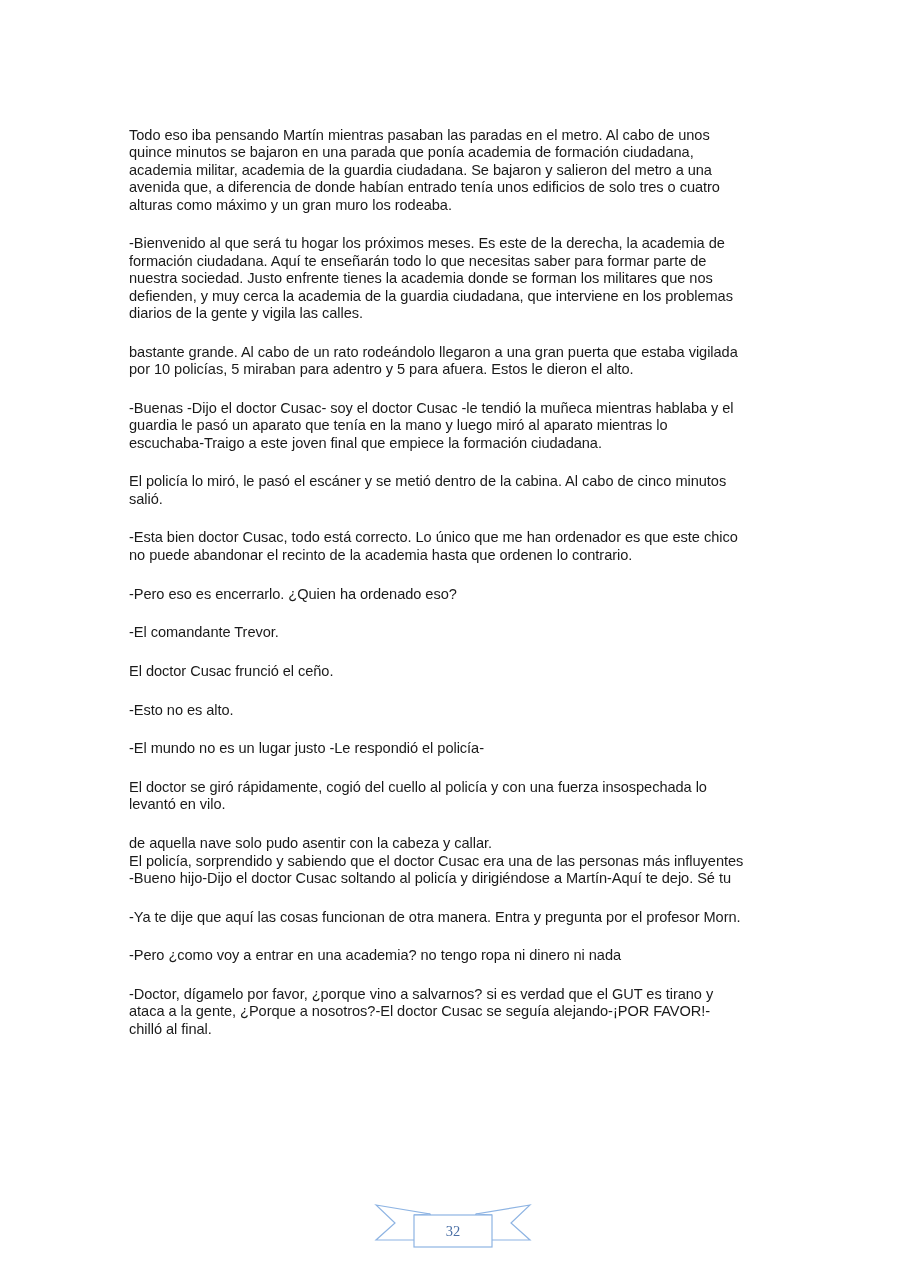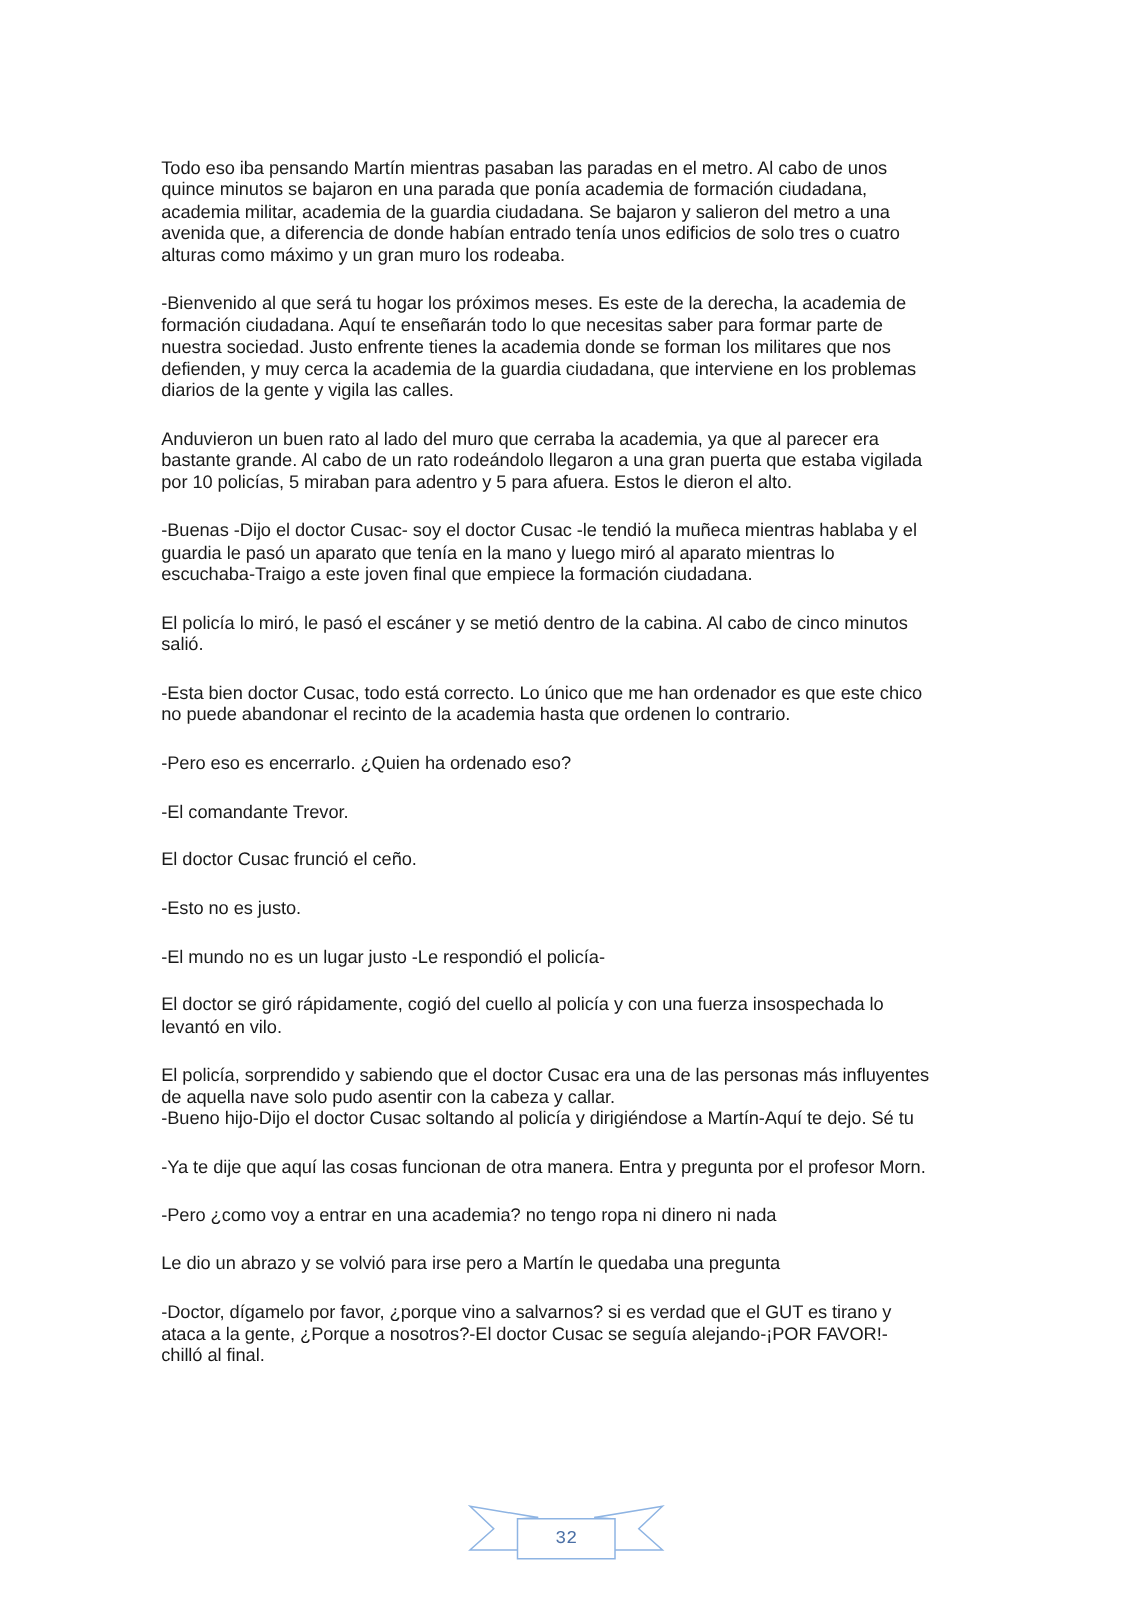--- a/index.html
+++ b/index.html
@@ -52,21 +52,21 @@
       left: 0;
       top: 0;
     }
     .page-number {
       position: absolute;
       left: 42px;
       top: 16px;
       width: 78px;
       height: 30px;
       text-align: center;
-      font-family: Liberation Mono, monospace;
+      font-family: Liberation Serif, serif;
       font-size: 14.5px;
       line-height: 30px;
       color: #4a6fa5;
     }
   </style>
 </head>
 <body>
 
 <div class="page">
   <div class="body-text">
@@ -81,21 +81,20 @@
 
     <p class="para">
       <span class="line">-Bienvenido al que será tu hogar los próximos meses. Es este de la derecha, la academia de</span>
       <span class="line">formación ciudadana. Aquí te enseñarán todo lo que necesitas saber para formar parte de</span>
       <span class="line">nuestra sociedad. Justo enfrente tienes la academia donde se forman los militares que nos</span>
       <span class="line">defienden, y muy cerca la academia de la guardia ciudadana, que interviene en los problemas</span>
       <span class="line">diarios de la gente y vigila las calles.</span>
     </p>
 
     <p class="para">
-      <span class="line">Anduvieron un buen rato al lado del muro que cerraba la academia, ya que al parecer era</span>
       <span class="line">bastante grande. Al cabo de un rato rodeándolo llegaron a una gran puerta que estaba vigilada</span>
       <span class="line">por 10 policías, 5 miraban para adentro y 5 para afuera. Estos le dieron el alto.</span>
     </p>
 
     <p class="para">
       <span class="line">-Buenas -Dijo el doctor Cusac- soy el doctor Cusac -le tendió la muñeca mientras hablaba y el</span>
       <span class="line">guardia le pasó un aparato que tenía en la mano y luego miró al aparato mientras lo</span>
       <span class="line">escuchaba-Traigo a este joven final que empiece la formación ciudadana.</span>
     </p>
 
@@ -115,50 +114,47 @@
 
     <p class="para">
       <span class="line">-El comandante Trevor.</span>
     </p>
 
     <p class="para">
       <span class="line">El doctor Cusac frunció el ceño.</span>
     </p>
 
     <p class="para">
-      <span class="line">-Esto no es justo.</span>
+      <span class="line">-Esto no es alto.</span>
     </p>
 
     <p class="para">
       <span class="line">-El mundo no es un lugar justo -Le respondió el policía-</span>
     </p>
 
     <p class="para">
       <span class="line">El doctor se giró rápidamente, cogió del cuello al policía y con una fuerza insospechada lo</span>
       <span class="line">levantó en vilo.</span>
     </p>
 
 
     <p class="para">
+      <span class="line">de aquella nave solo pudo asentir con la cabeza y callar.</span>
       <span class="line">El policía, sorprendido y sabiendo que el doctor Cusac era una de las personas más influyentes</span>
-      <span class="line">de aquella nave solo pudo asentir con la cabeza y callar.</span>
       <span class="line">-Bueno hijo-Dijo el doctor Cusac soltando al policía y dirigiéndose a Martín-Aquí te dejo. Sé tu</span>
     </p>
 
     <p class="para">
       <span class="line">-Ya te dije que aquí las cosas funcionan de otra manera. Entra y pregunta por el profesor Morn.</span>
     </p>
 
     <p class="para">
       <span class="line">-Pero ¿como voy a entrar en una academia? no tengo ropa ni dinero ni nada</span>
     </p>
 
-    <p class="para">
-      <span class="line">Le dio un abrazo y se volvió para irse pero a Martín le quedaba una pregunta</span>
-    </p>
 
     <p class="para">
       <span class="line">-Doctor, dígamelo por favor, ¿porque vino a salvarnos? si es verdad que el GUT es tirano y</span>
       <span class="line">ataca a la gente, ¿Porque a nosotros?-El doctor Cusac se seguía alejando-¡POR FAVOR!-</span>
       <span class="line">chilló al final.</span>
     </p>
 
   </div>
 
   <div class="footer">

